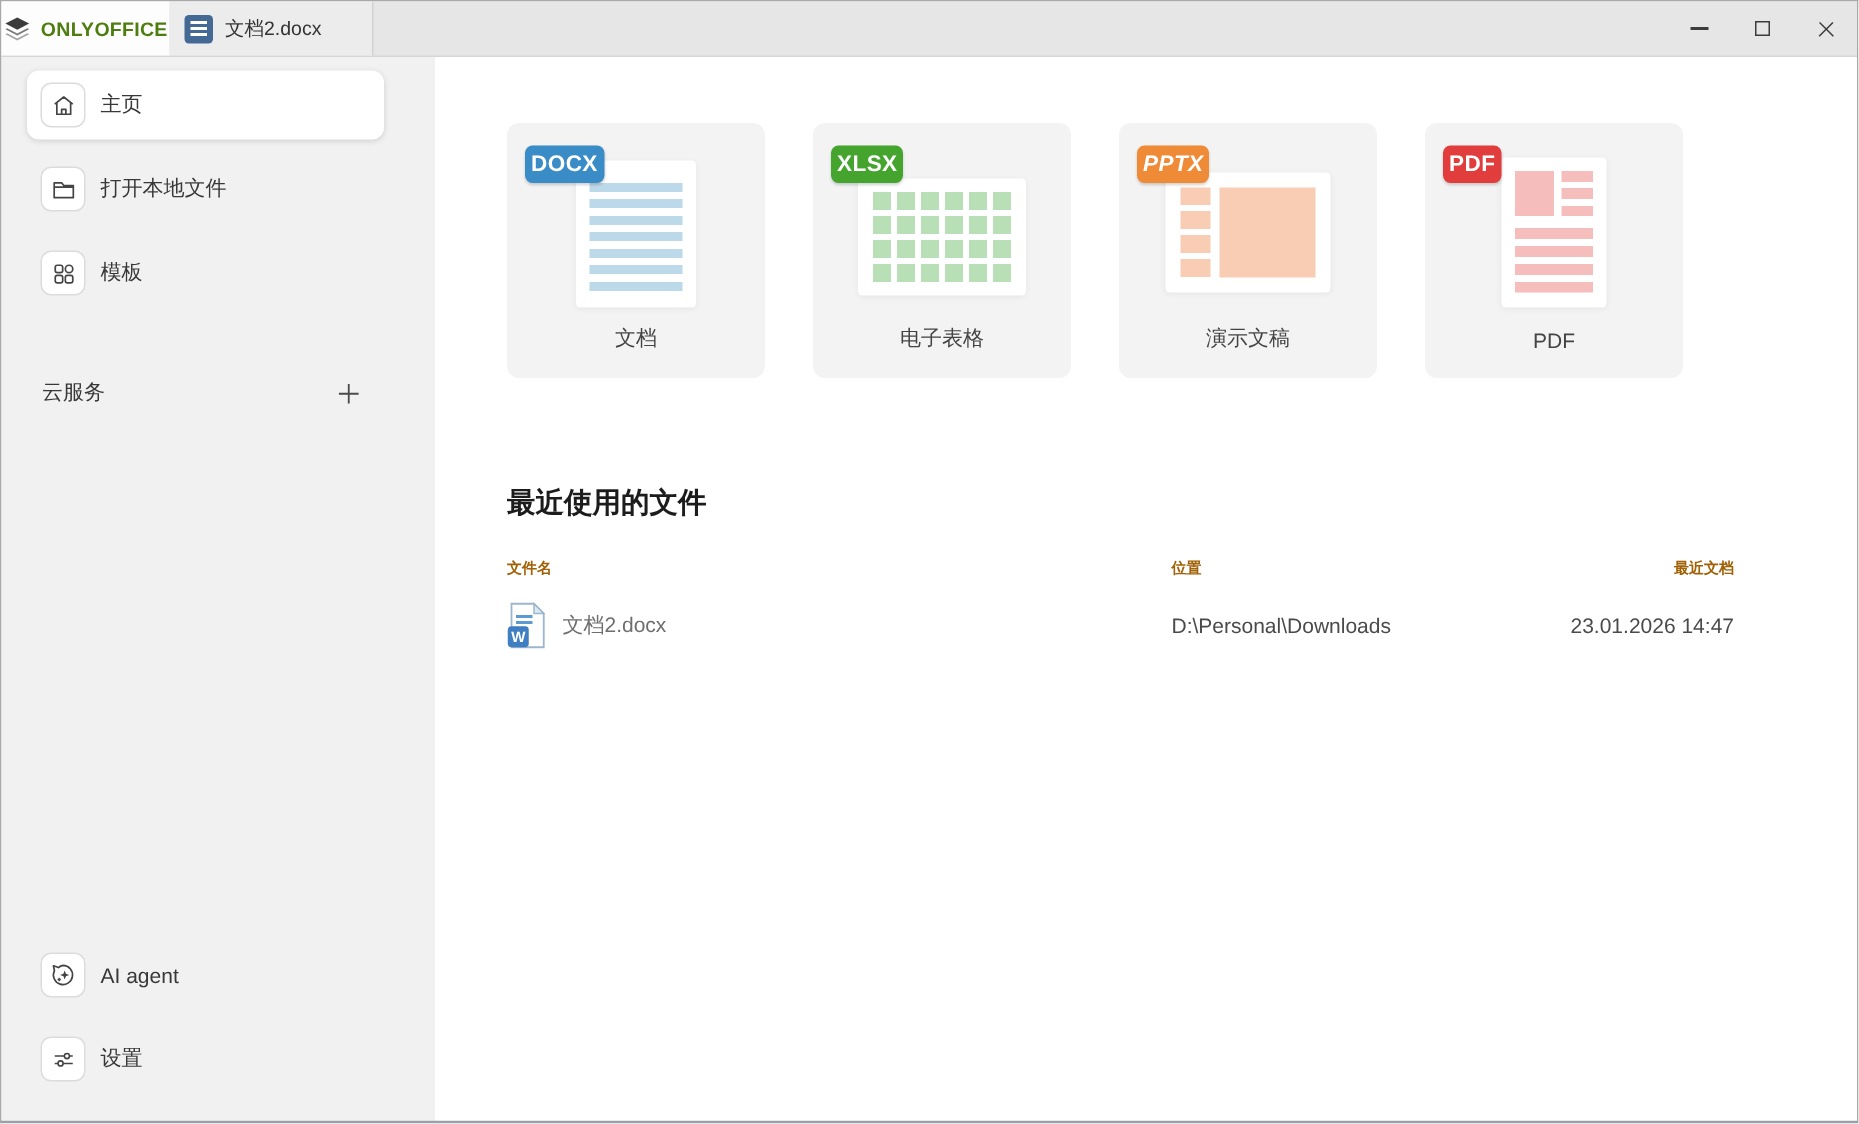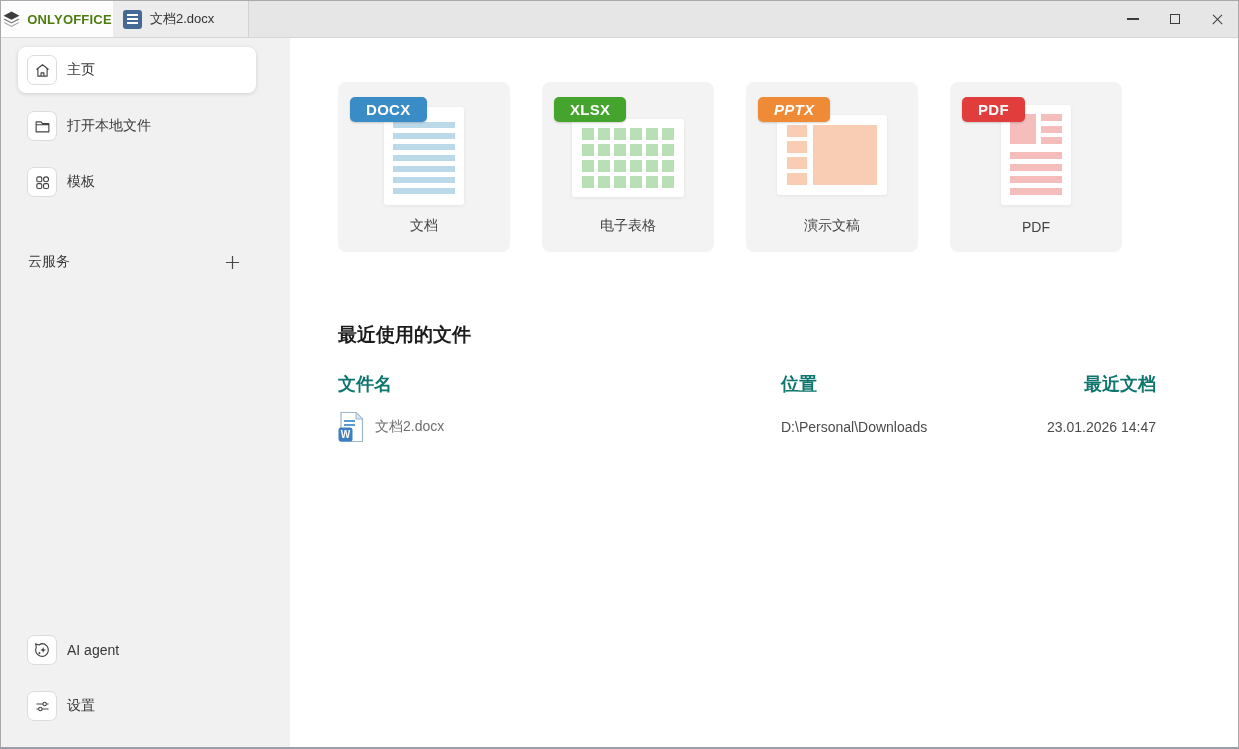--- a/index.html
+++ b/index.html
@@ -91,21 +91,21 @@
   
   .main { flex: 1; background: #ffffff; padding: 44px 0 0 48px; }
   .cards { display: flex; gap: 32px; }
   .card {
     position: relative; width: 172px; height: 170px;
     background: #f3f3f3; border-radius: 8px; cursor: pointer;
   }
   .badge {
     position: absolute; top: 15px; left: 12px; z-index: 2;
     color: #fff; font-size: 15px; font-weight: 800;
-    padding: 4px 16px; border-radius: 5px; letter-spacing: 0.3px;
+    padding: 4px 4px; border-radius: 5px; letter-spacing: 0.3px;
     box-shadow: 0 1px 2px rgba(0,0,0,0.18);
   }
   .art { position: absolute; left: 50%; transform: translateX(-50%); background: #fff; border-radius: 3px; box-shadow: 0 1px 4px rgba(0,0,0,0.06); }
   .art-doc { width: 80px; height: 98px; top: 25px; }
   .art-doc::after {
     content: ""; position: absolute; left: 9px; right: 9px; top: 15px; bottom: 11px;
     background: repeating-linear-gradient(to bottom, var(--accent) 0 6px, transparent 6px 11px);
   }
   .art-sheet { width: 112px; height: 78px; top: 37px; }
   .art-sheet::after {
@@ -142,21 +142,21 @@
   }
 
   
   .recent { width: 818px; margin-top: 70px; }
   .recent-title { font-size: 19px; font-weight: 800; color: #1c1c1c; }
   .thead { display: flex; margin-top: 24px; }
   .trow { display: flex; margin-top: 15px; align-items: center; cursor: pointer; }
   .col-name { width: 443px; display: flex; align-items: center; gap: 10px; }
   .col-loc { flex: 1; }
   .col-date { width: 180px; text-align: right; }
-  .thead span { font-size: 18px; font-weight: 700; color: #0f766e; }
+  .thead span { font-size: 10px; font-weight: 700; color: #a16207; }
   .file-name { font-size: 14px; color: #6e6e6e; }
   .cell-text { font-size: 14px; color: #4a4a4a; }
 </style>
 </head>
 <body>
 
 <div class="window">
 
   <div class="titlebar">
     <div class="brand">

